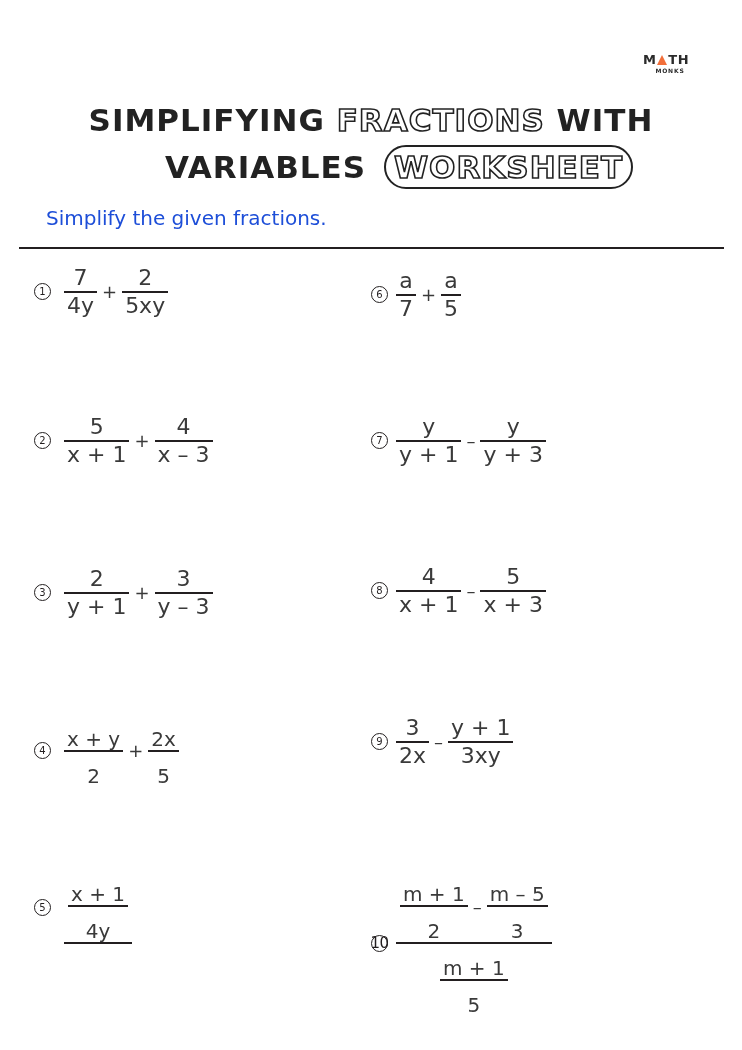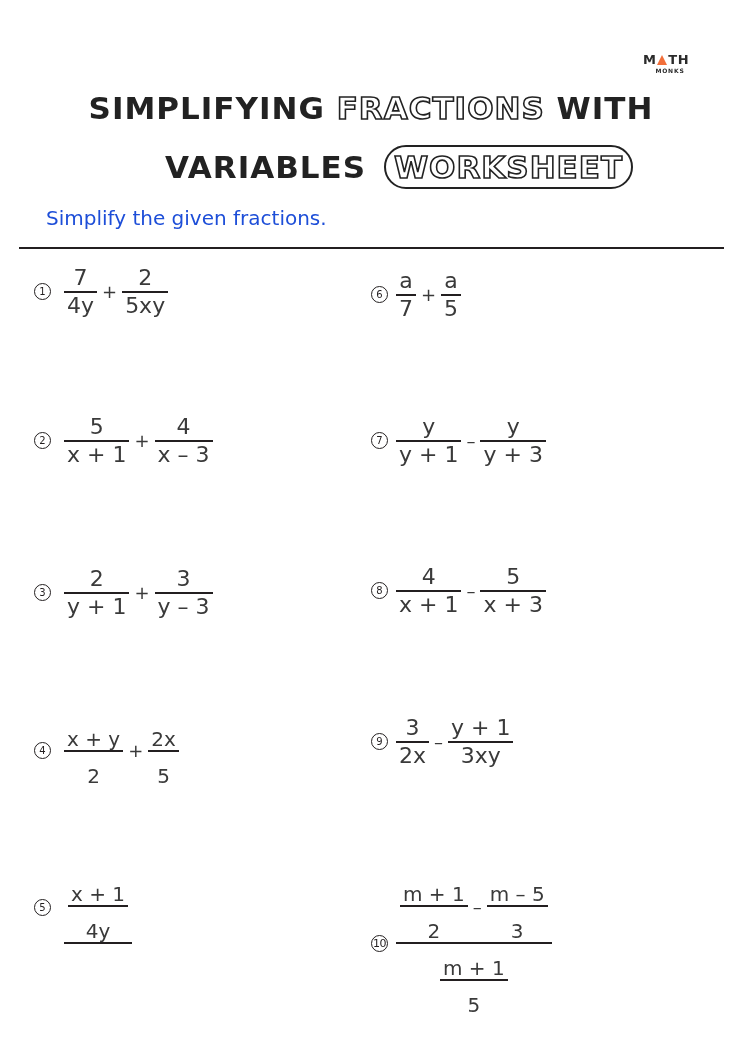--- a/index.html
+++ b/index.html
@@ -4,32 +4,32 @@
 <style>
   html, body { margin: 0; padding: 0; background: #ffffff; }
   body { width: 742px; height: 1050px; position: relative; overflow: hidden; font-family: "DejaVu Sans", sans-serif; color: #231f20; }
 
   .logo { position: absolute; left: 641px; top: 53px; width: 50px; text-align: center; }
   .logo-top { font-family: "DejaVu Sans", sans-serif; font-weight: bold; font-size: 13px; letter-spacing: 0.5px; color: #2b2b2b; line-height: 14px; display: flex; justify-content: center; align-items: flex-end; }
   .logo-tri { display: inline-block; width: 0; height: 0; border-left: 5px solid transparent; border-right: 5px solid transparent; border-bottom: 10px solid #f26f3a; margin: 0 1px 2px 1px; }
   .logo-bot { font-family: "DejaVu Sans", sans-serif; font-weight: bold; font-size: 6px; letter-spacing: 0.8px; color: #2b2b2b; line-height: 7px; margin-left: 8px; }
 
   .title { position: absolute; left: 0; width: 742px; text-align: center; font-family: "DejaVu Sans", sans-serif; font-weight: bold; font-size: 31px; letter-spacing: 1px; color: #222; }
-  .title.l1 { top: 90px; }
+  .title.l1 { top: 102px; }
   .title.l2 { top: 145px; margin-left: 28px; }
   .outline { color: #fff; -webkit-text-stroke: 1.6px #222; font-weight: bold; }
   .pill { display: inline-block; border: 2px solid #222; border-radius: 22px; padding: 0 8px; line-height: 40px; margin-left: 6px; }
 
   .instructions { position: absolute; left: 46px; top: 206px; font-family: "DejaVu Sans", sans-serif; font-size: 20px; color: #1d4ed8; }
   .rule { position: absolute; left: 19px; top: 247px; width: 705px; height: 2px; background: #231f20; }
 
   .problem { position: absolute; display: flex; align-items: center; }
   .num { width: 17px; height: 17px; border: 1.5px solid #231f20; border-radius: 50%; font-size: 10px; display: flex; align-items: center; justify-content: center; margin-right: 13px; flex-shrink: 0; box-sizing: border-box; }
   .num.small { margin-right: 8px; }
-  .num.ten { font-size: 11px; letter-spacing: -0.5px; }
+  .num.ten { font-size: 15px; letter-spacing: -0.5px; }
 
   .expr { display: flex; align-items: center; font-family: "DejaVu Sans", sans-serif; font-size: 22px; color: #3a3a3a; }
   .frac { display: inline-flex; flex-direction: column; align-items: center; vertical-align: middle; }
   .frac .n, .frac .d { padding: 0 3px; line-height: 26px; white-space: nowrap; }
   .frac .bar { height: 1.5px; background: #231f20; align-self: stretch; }
   .op { margin: 0 5px; font-size: 18px; }
   .op.minus { font-size: 18px; }
 
   .frac.big .bar { height: 2px; }
   .frac.sm .n, .frac.sm .d { line-height: 22px; font-size: 20px; margin-top: 13px; }

